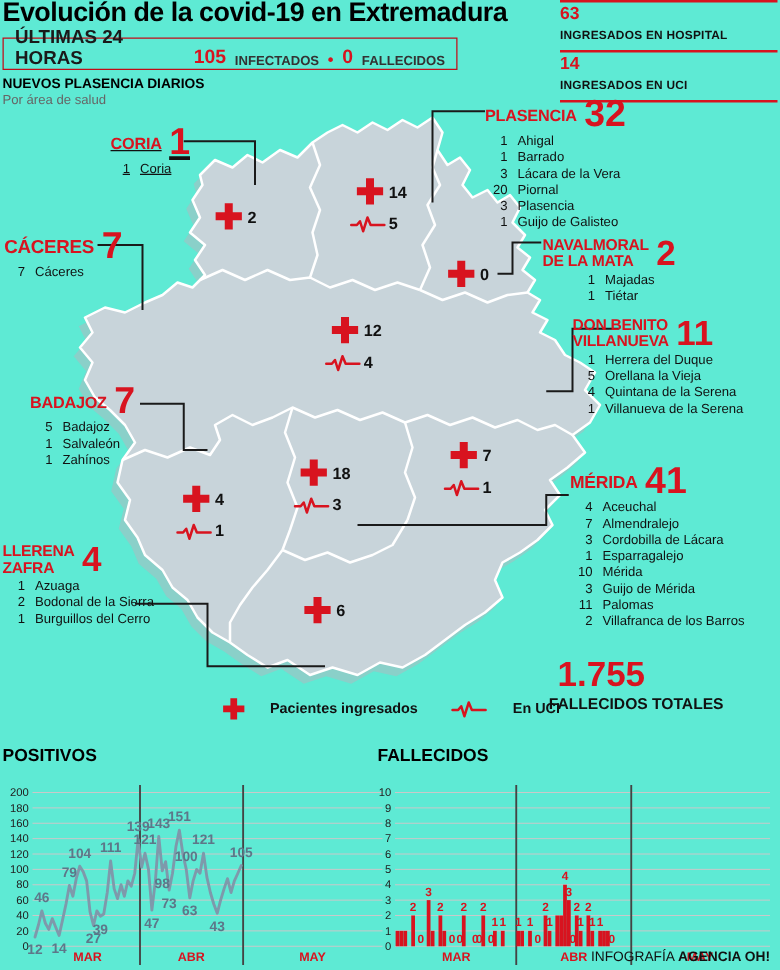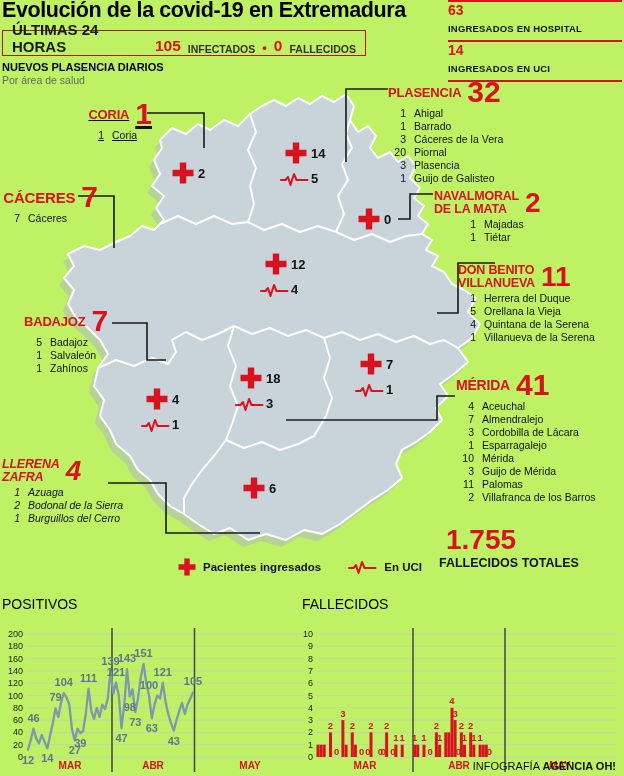--- a/index.html
+++ b/index.html
@@ -1,16 +1,16 @@
 <!DOCTYPE html>
 <html><head>
 <meta charset="utf-8">
 <style>
   html,body{margin:0;padding:0;background:#fff;}
-  .page{position:relative;width:624px;height:776px;background:#bef264;overflow:hidden;
+  .page{position:relative;width:624px;height:776px;background:#5eead4;overflow:hidden;
         font-family:"Liberation Sans",sans-serif;color:#111;}
   .abs{position:absolute;}
   
   .title{left:2px;top:-2px;font-size:21.5px;font-weight:900;letter-spacing:-0.4px;color:#000;}
   .box24{left:2px;top:30px;width:344px;height:24px;border:1.5px solid #c20d18;
          display:flex;align-items:flex-end;gap:7px;padding:0 9px;}
   .box24 .big{font-size:15px;font-weight:700;color:#1a1a1a;}
   .box24 .bignum{font-size:15.5px;font-weight:800;color:#d8131f;}
   .box24 .small{font-size:10.5px;font-weight:700;color:#333;}
   .box24 .dot{color:#d8131f;font-weight:800;font-size:13px;}
@@ -36,32 +36,32 @@
   .area-list{border-collapse:collapse;margin-top:2px;}
   .area-list td{font-size:10.5px;line-height:13px;color:#111;padding:0;}
   .area-list td.ln{text-align:right;width:18px;}
   .area-list td.lm{padding-left:8px;}
   .area-coria{left:60px;top:101px;width:92px;text-decoration:underline;} .area-coria .area-head{justify-content:flex-end;}
   .area-coria .area-list{margin-left:26px;}
   .area-caceres{left:2px;top:184px;width:96px;} .area-caceres .area-head{justify-content:flex-end;}
   .area-caceres .area-name{font-size:15px;}
   .area-plasencia{left:388px;top:79px;width:150px;}
   .area-navalmoral{left:434px;top:190px;width:160px;} .area-navalmoral .area-list{margin-left:24px;}
-  .area-donbenito{left:458px;top:264px;width:166px;}
+  .area-donbenito{left:458px;top:254px;width:166px;}
   .area-badajoz{left:24px;top:308px;width:130px;}
-  .area-llerena{left:2px;top:458px;width:160px;font-style:italic;}
+  .area-llerena{left:2px;top:435px;width:160px;}
   .area-merida{left:456px;top:372px;width:168px;} .area-merida .area-name{font-size:14px;}
   
   .legend{left:178px;top:558px;display:flex;gap:26px;align-items:center;}
-  .legend .li{display:flex;align-items:center;gap:7px;font-size:11.5px;font-weight:800;color:#111;}
+  .legend .li{display:flex;align-items:center;gap:20px;font-size:11.5px;font-weight:800;color:#111;}
   .totals{left:420px;top:526px;width:200px;}
   .totals .tnum{font-size:28px;font-weight:800;color:#d8131f;padding-left:26px;line-height:28px;}
   .totals .tlab{font-size:12.5px;font-weight:800;color:#111;margin-top:2px;margin-left:19px;}
   
-  .chart-title{font-size:14px;font-weight:400;color:#000;}
+  .chart-title{font-size:14px;font-weight:700;color:#000;}
   .ct-pos{left:2px;top:596px;} .ct-fal{left:302px;top:596px;}
   .grid{stroke:#c9c9c9;stroke-width:0.8;}
   .ytick{font-size:9px;fill:#222;text-anchor:end;font-weight:400;}
   .mdiv{stroke:#444;stroke-width:1.5;}
   .month{font-size:10px;font-weight:800;fill:#d8131f;text-anchor:middle;}
   .dline{stroke:#7e99ab;stroke-width:2.3;fill:none;stroke-linejoin:round;stroke-linecap:round;}
   .plabel{font-size:11px;font-weight:800;fill:#5d7789;text-anchor:middle;}
   .bar{fill:#d8131f;}
   .blabel{font-size:9.5px;font-weight:800;fill:#d8131f;text-anchor:middle;}
   .credit{right:8px;top:760px;font-size:11px;color:#111;}
@@ -213,21 +213,21 @@
           <tr>
             <td class="ln">1</td>
             <td class="lm">Ahigal</td>
           </tr>
           <tr>
             <td class="ln">1</td>
             <td class="lm">Barrado</td>
           </tr>
           <tr>
             <td class="ln">3</td>
-            <td class="lm">Cáceres de la Vera</td>
+            <td class="lm">Lácara de la Vera</td>
           </tr>
           <tr>
             <td class="ln">20</td>
             <td class="lm">Piornal</td>
           </tr>
           <tr>
             <td class="ln">3</td>
             <td class="lm">Plasencia</td>
           </tr>
           <tr>

